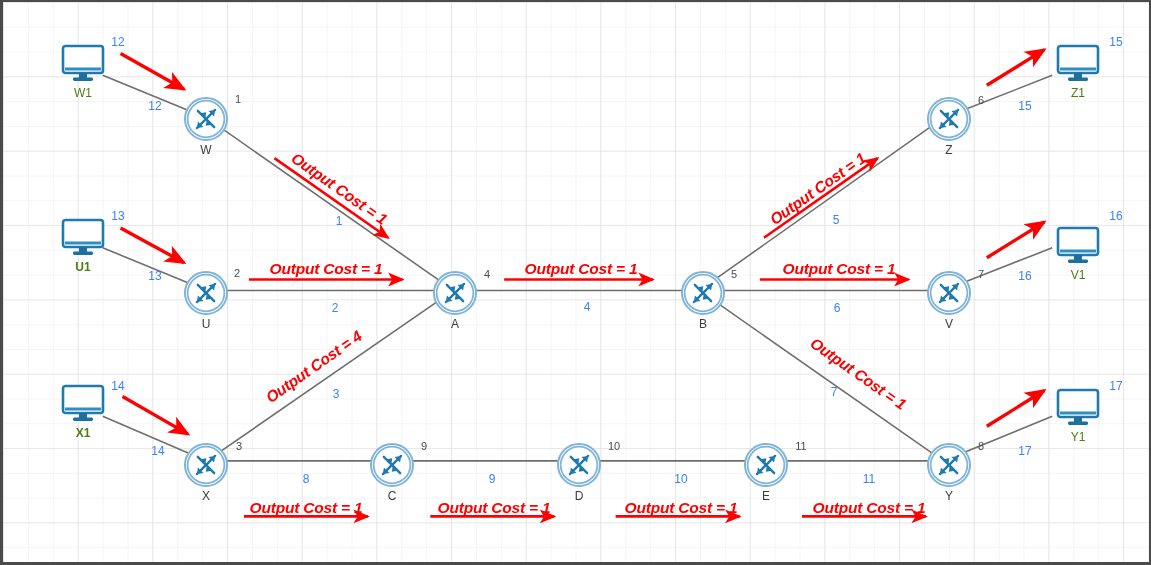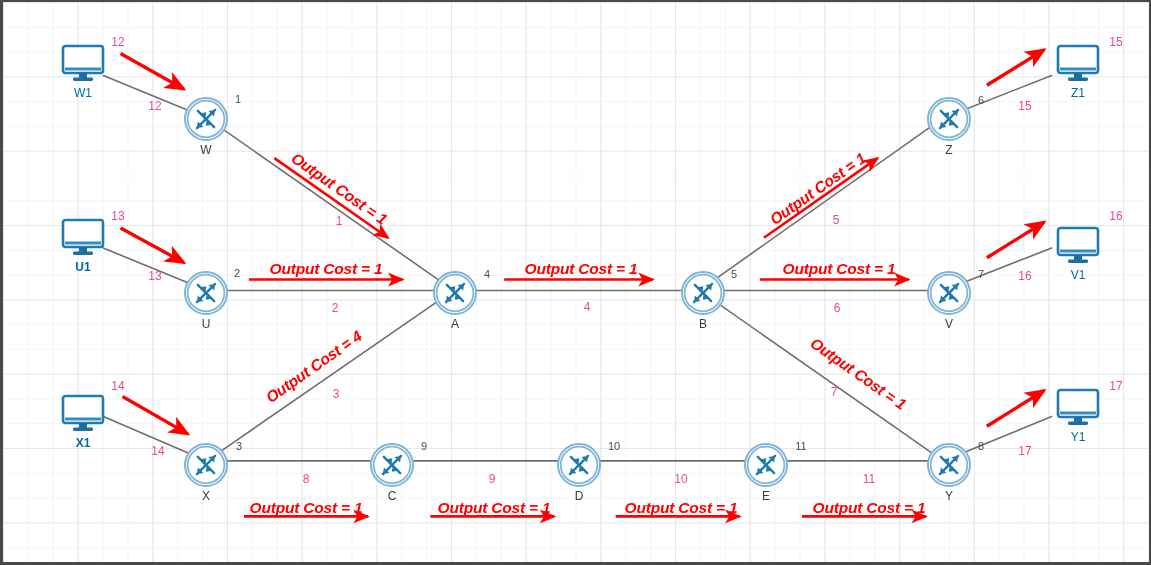--- a/index.html
+++ b/index.html
@@ -62,27 +62,27 @@
     height: 40px;
     margin-left: -23px;
     margin-top: -20px;
   }
   .host-label {
     position: absolute;
     top: 42px;
     left: 50%;
     transform: translateX(-50%);
     font-size: 12px;
-    color: #0369a1;
+    color: #4d7c0f;
     white-space: nowrap;
   }
   .lbl {
     position: absolute;
     font-size: 12px;
-    color: #ec4899;
+    color: #3b82f6;
     white-space: nowrap;
     transform: translate(-50%, -50%);
   }
   .lbl.ifc { color: #4a4a4a; font-size: 11px; }
   .cost {
     position: absolute;
     font-size: 15.5px;
     font-weight: bold;
     font-style: italic;
     color: #ff0000;
@@ -166,21 +166,21 @@
         </svg><div class="host-label">W1</div></div>
       <div class="lbl" style="left: 115px; top: 40px;">12</div>
       <div class="host" style="left: 80px; top: 236px; font-weight: bold;"><svg width="46" height="40" viewBox="0 0 46 40">
           <rect x="3" y="2" width="40" height="27" rx="2.5" fill="#ffffff" stroke="#1f7ab0" stroke-width="2.6"></rect>
           <rect x="6.5" y="5.5" width="33" height="17" fill="#ffffff" stroke="none"></rect>
           <rect x="5" y="23.5" width="36" height="3" fill="#2d8fc4"></rect>
           <rect x="19" y="29" width="8" height="5" fill="#1f6f9e"></rect>
           <rect x="13" y="33.5" width="20" height="3.4" rx="1.4" fill="#1f6f9e"></rect>
         </svg><div class="host-label">U1</div></div>
       <div class="lbl" style="left: 115px; top: 214px;">13</div>
-      <div class="host" style="left: 80px; top: 412px; font-weight: bold;"><svg width="46" height="40" viewBox="0 0 46 40">
+      <div class="host" style="left: 80px; top: 402px; font-weight: bold;"><svg width="46" height="40" viewBox="0 0 46 40">
           <rect x="3" y="2" width="40" height="27" rx="2.5" fill="#ffffff" stroke="#1f7ab0" stroke-width="2.6"></rect>
           <rect x="6.5" y="5.5" width="33" height="17" fill="#ffffff" stroke="none"></rect>
           <rect x="5" y="23.5" width="36" height="3" fill="#2d8fc4"></rect>
           <rect x="19" y="29" width="8" height="5" fill="#1f6f9e"></rect>
           <rect x="13" y="33.5" width="20" height="3.4" rx="1.4" fill="#1f6f9e"></rect>
         </svg><div class="host-label">X1</div></div>
       <div class="lbl" style="left: 115px; top: 384px;">14</div>
       <div class="host" style="left: 1075px; top: 62px;"><svg width="46" height="40" viewBox="0 0 46 40">
           <rect x="3" y="2" width="40" height="27" rx="2.5" fill="#ffffff" stroke="#1f7ab0" stroke-width="2.6"></rect>
           <rect x="6.5" y="5.5" width="33" height="17" fill="#ffffff" stroke="none"></rect>

